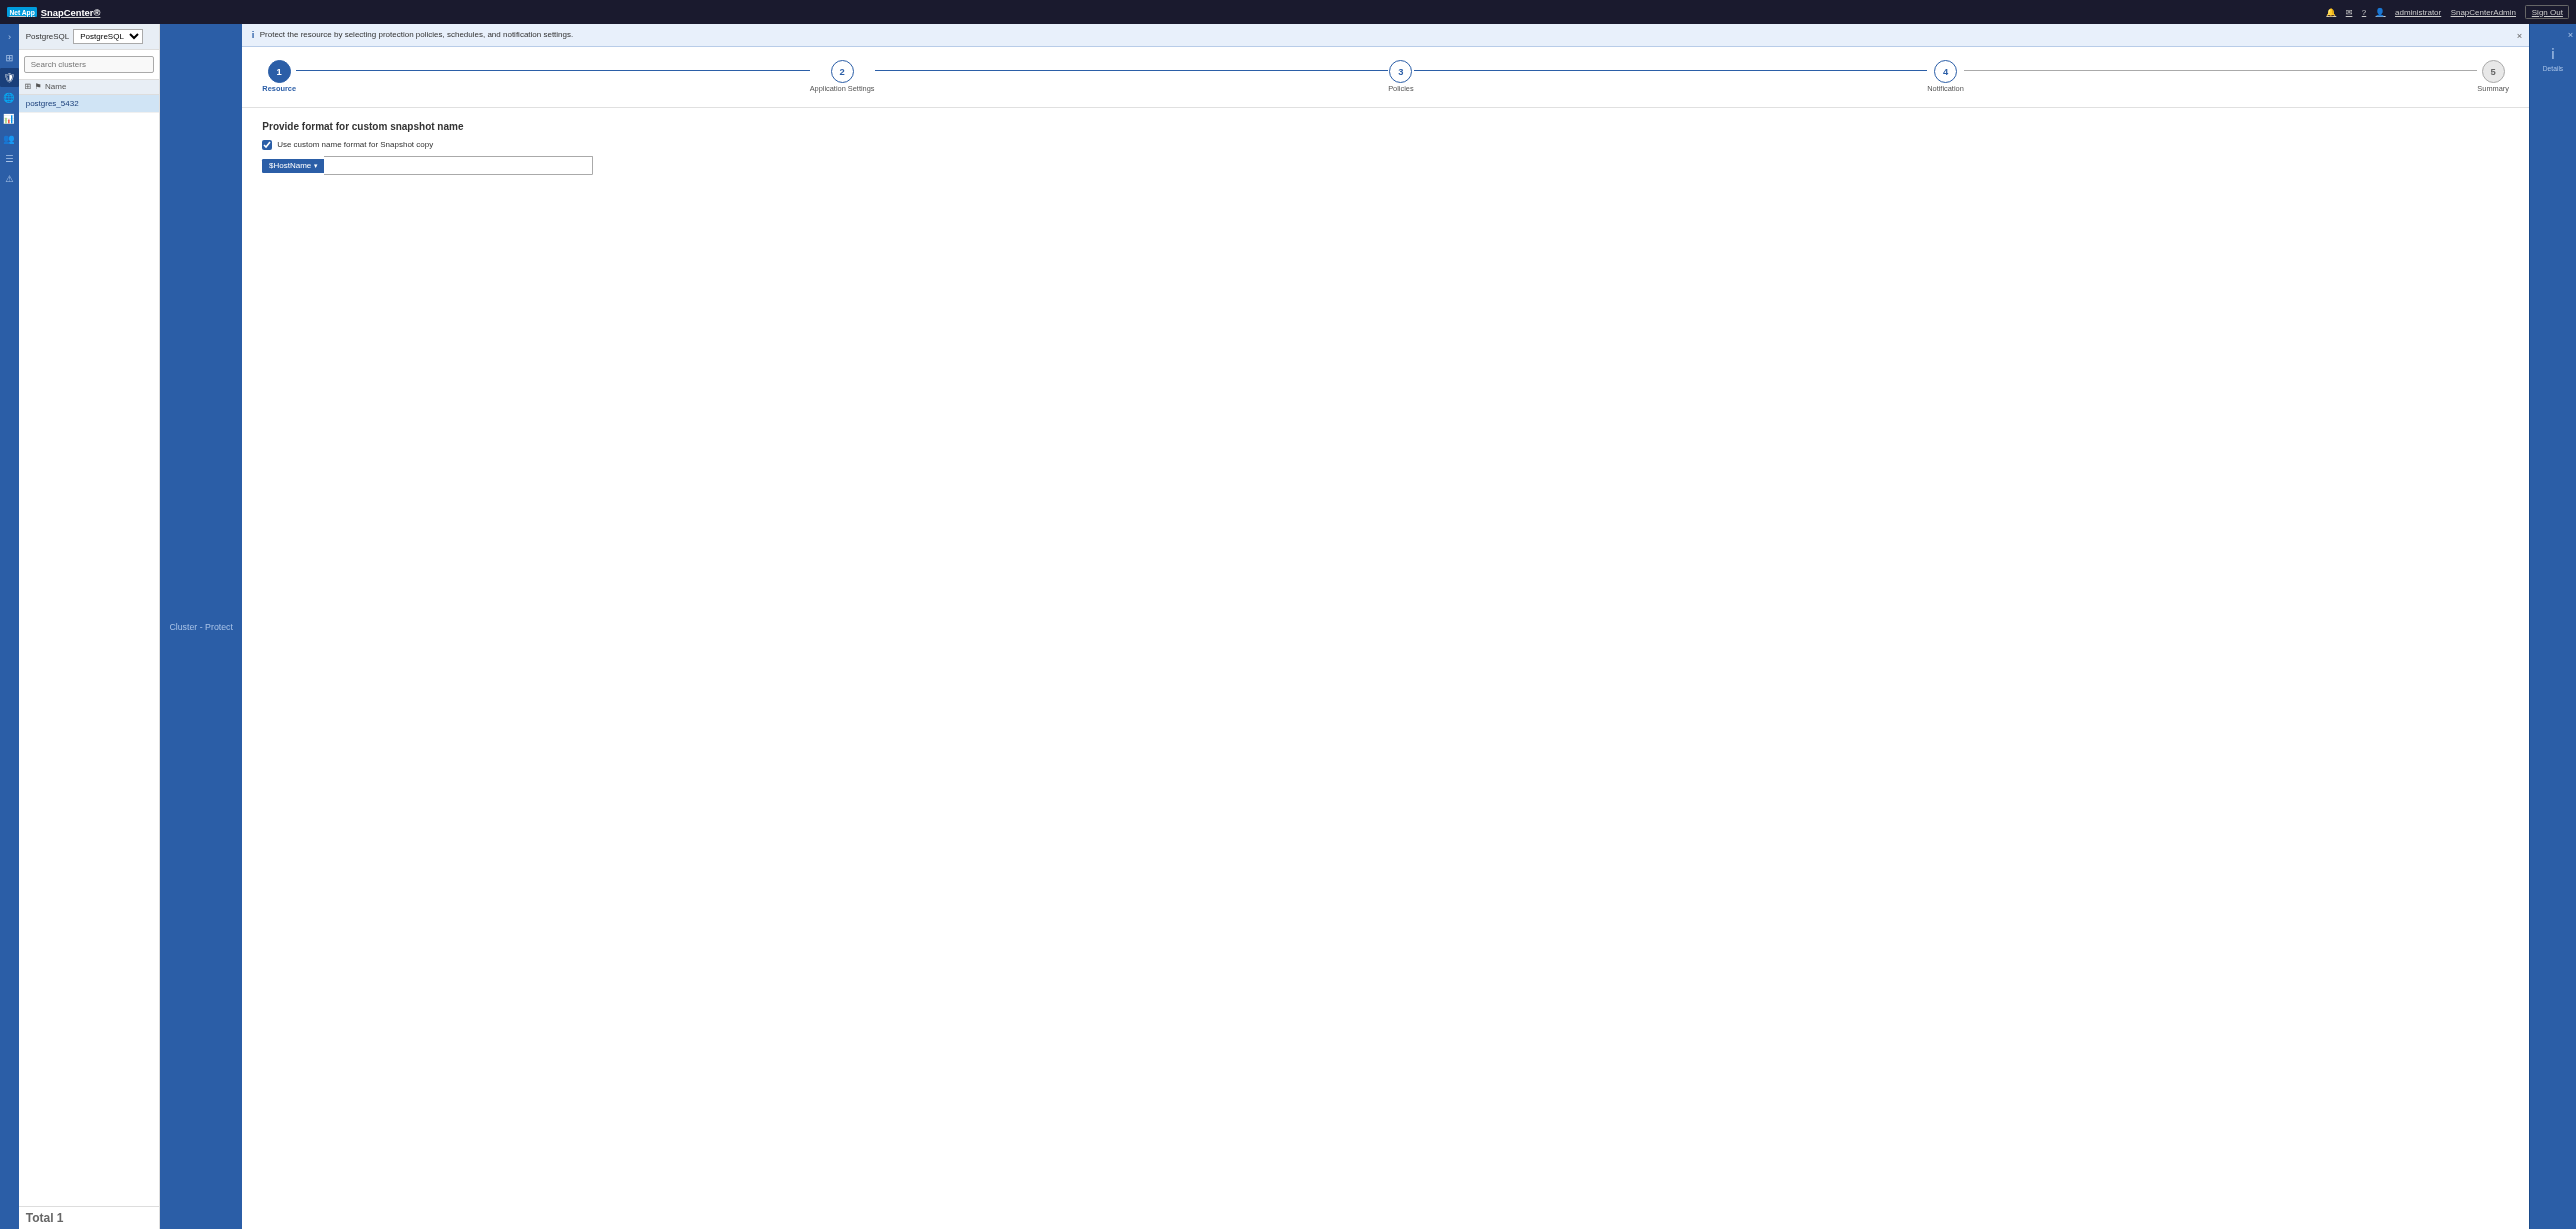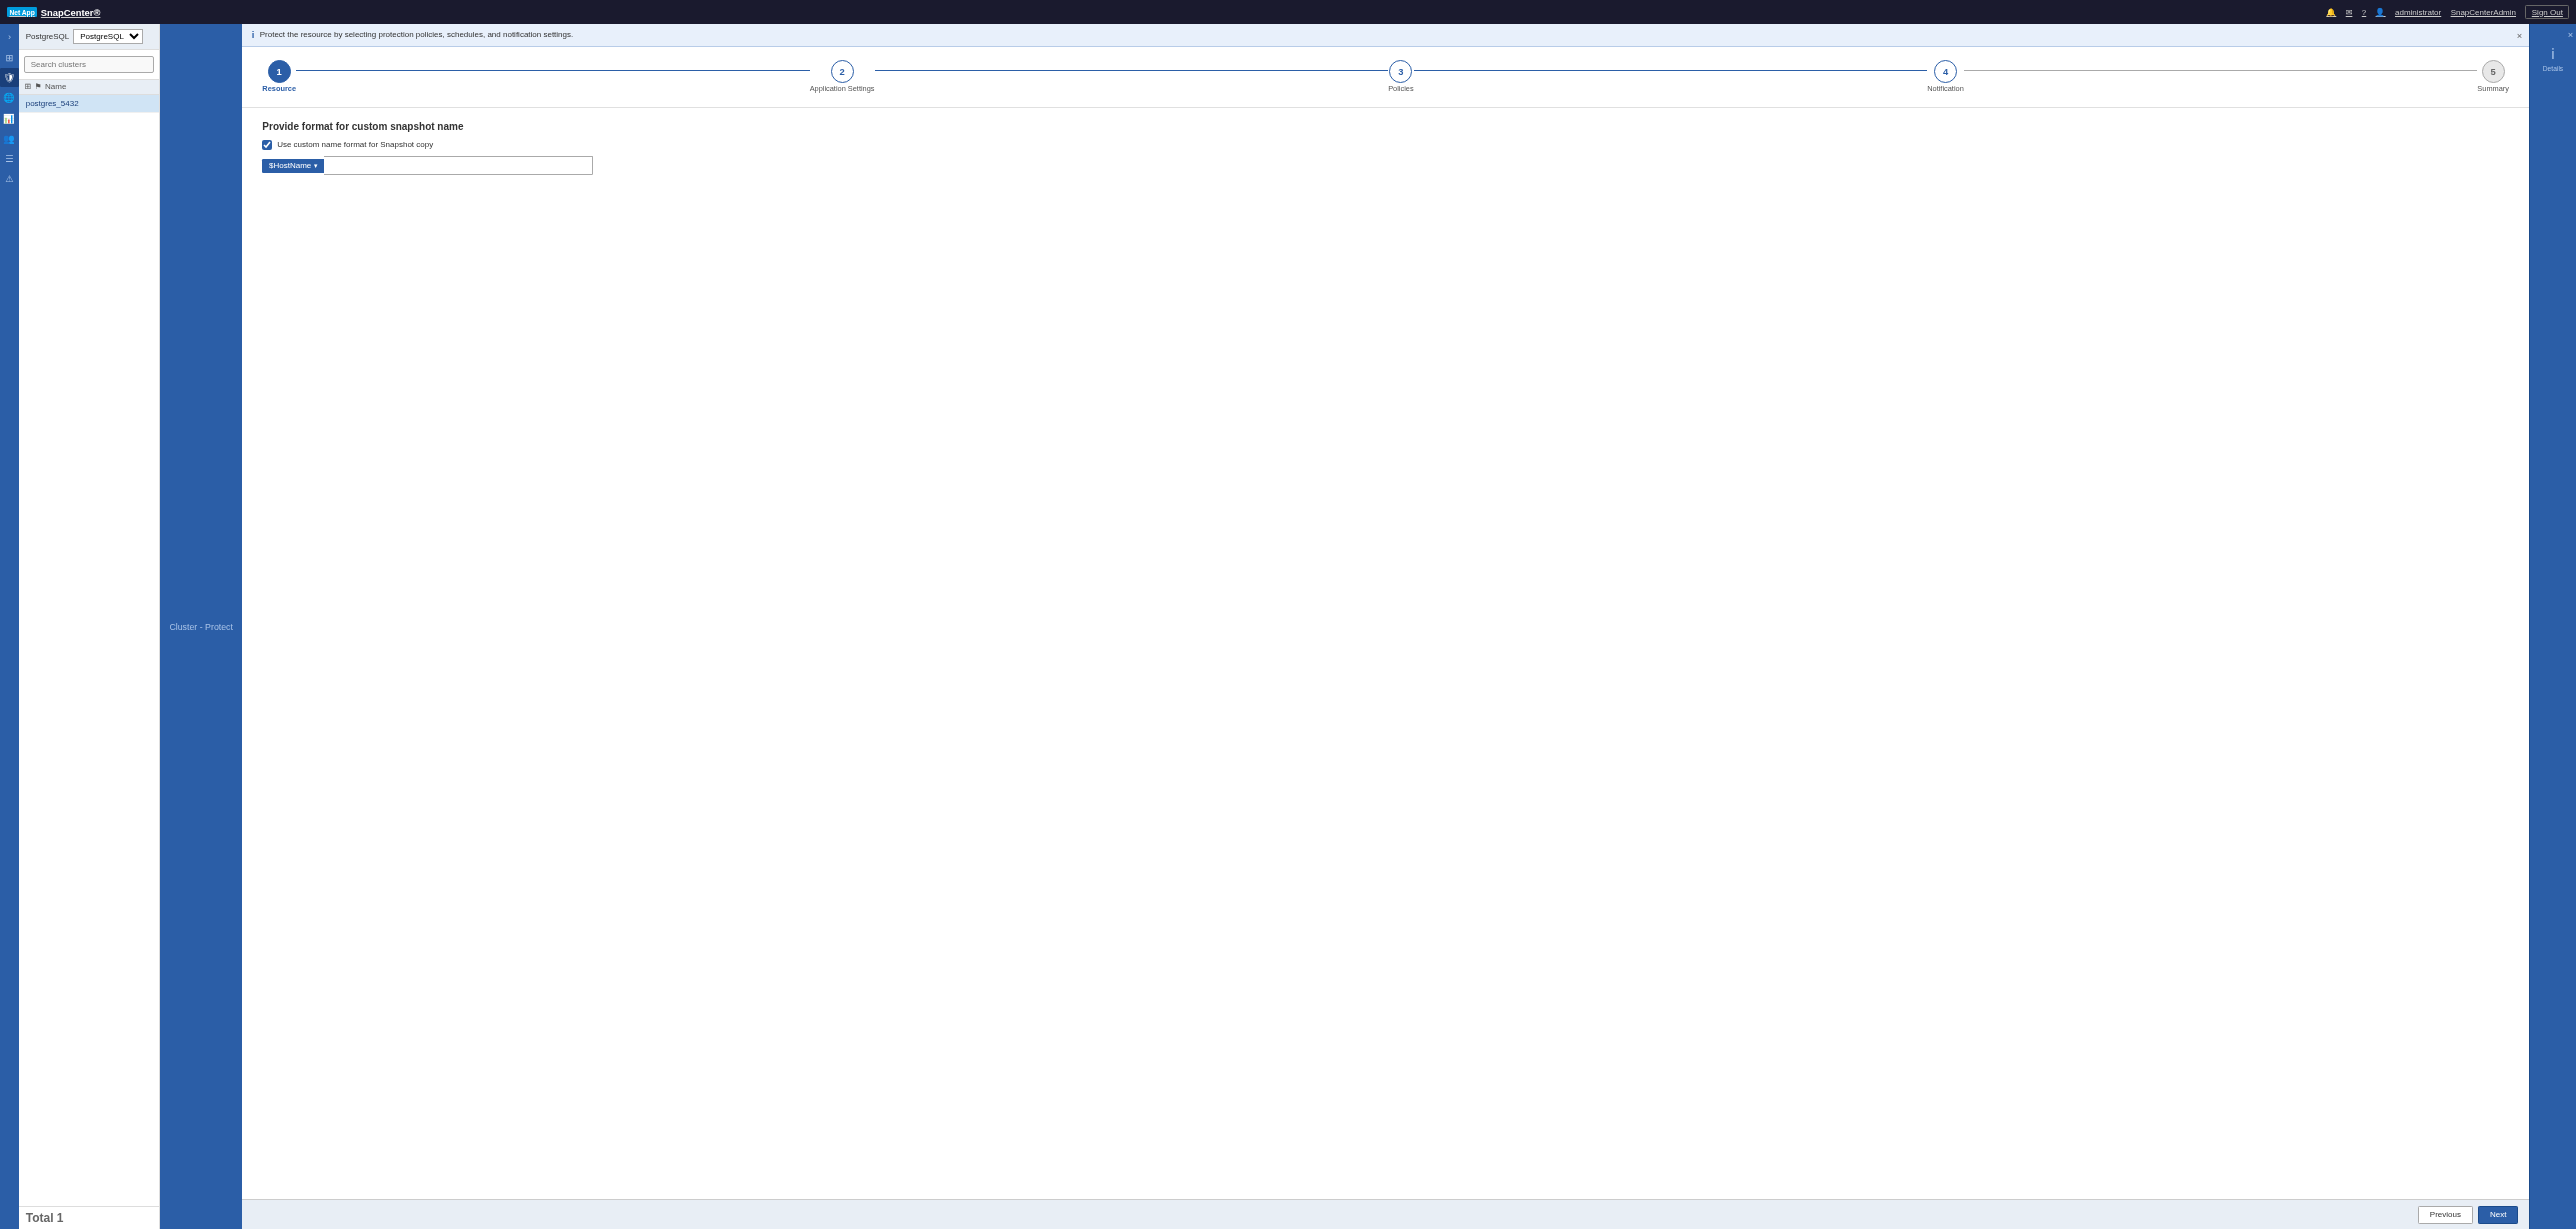--- a/index.html
+++ b/index.html
@@ -520,24 +520,20 @@
           </div>
           <div class="snapshot-input-row">
             <div class="snapshot-tag">
               <span>$HostName</span>
               <span class="tag-arrow">▾</span>
             </div>
             <input type="text" class="snapshot-text-input" value="" style="">
           </div>
         </div>
 
-        <div class="bottom-footer">
-          <button class="btn-prev">Previous</button>
-          <button class="btn-next">Next</button>
-        </div>
 
       </div>
 
       <div class="detail-panel">
         <span class="detail-close">×</span>
         <span class="detail-icon">ℹ</span>
         <span class="detail-label">Details</span>
       </div>
 
     </div>

